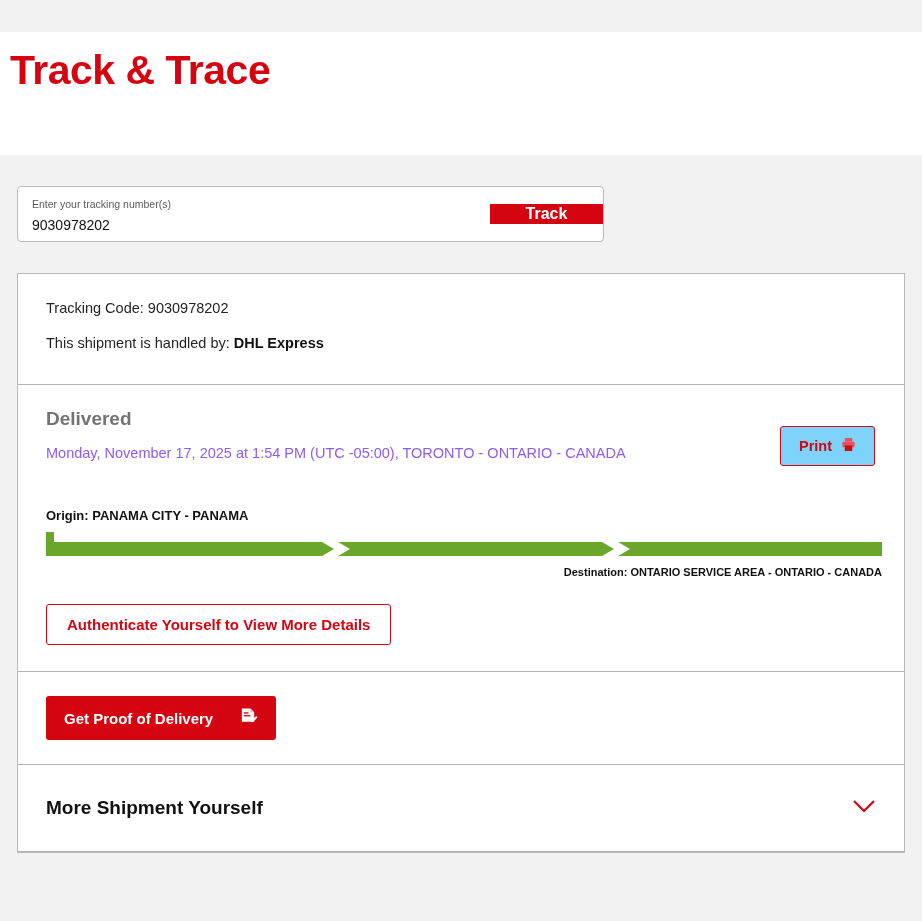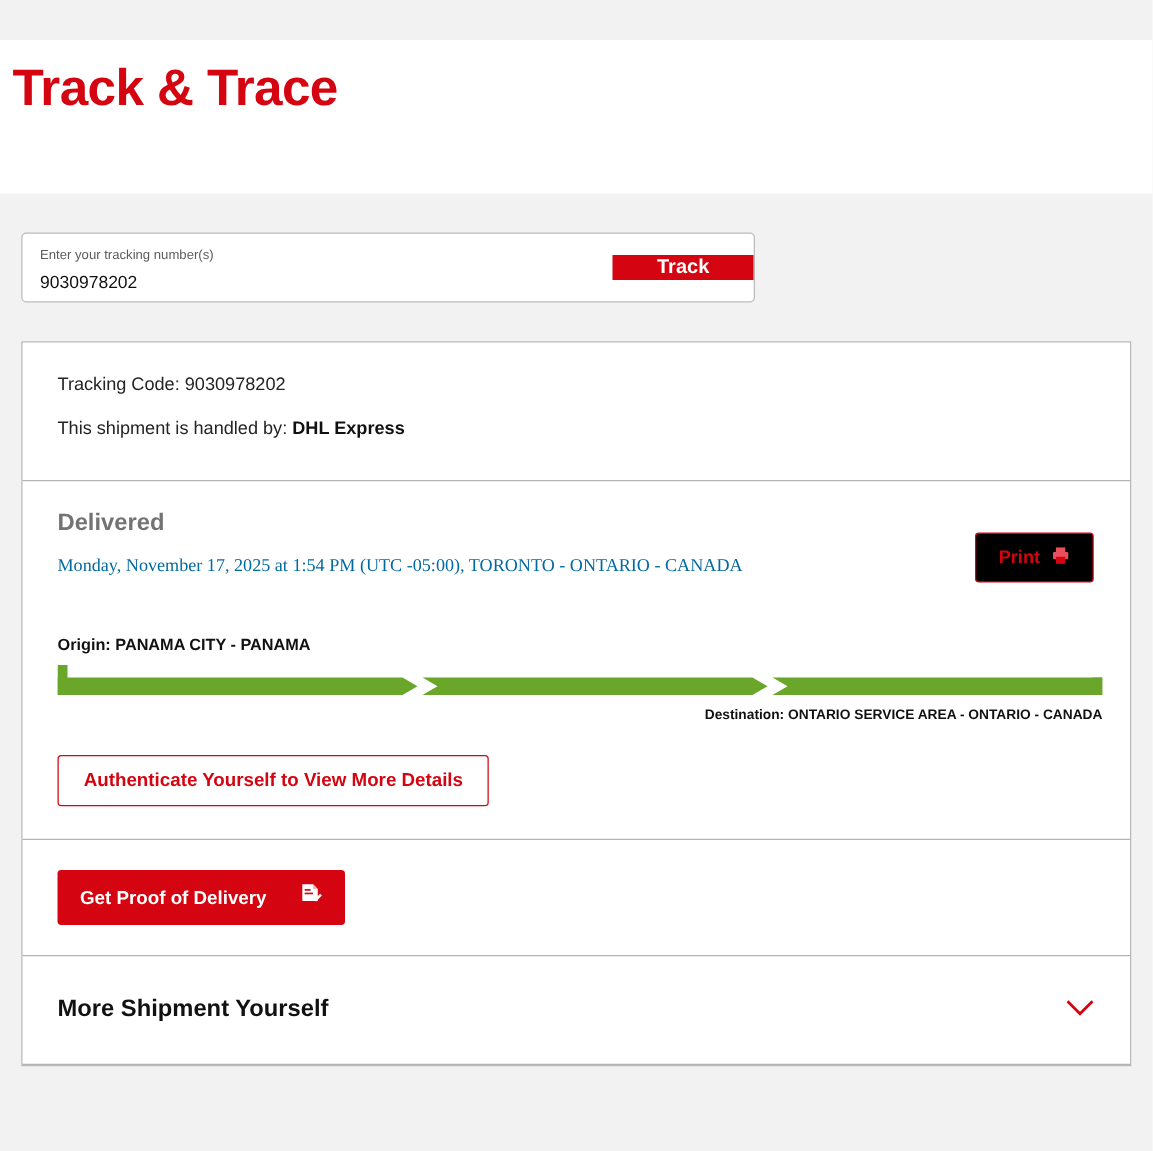--- a/index.html
+++ b/index.html
@@ -132,21 +132,21 @@
     color: #111;
   }
   .print-button {
     position: absolute;
     right: 29px;
     top: 152px;
     width: 95px;
     height: 40px;
     border: 1px solid #d40511;
     border-radius: 3px;
-    background: #000000;
+    background: #7dd3fc;
     color: #d40511;
     font-size: 14.5px;
     font-weight: bold;
     font-family: "Liberation Sans", sans-serif;
     display: flex;
     align-items: center;
     justify-content: center;
     gap: 9px;
     cursor: pointer;
   }
@@ -160,24 +160,23 @@
   }
   .status-title {
     color: #737373;
     font-size: 19px;
     font-weight: bold;
     line-height: 24px;
     margin: 0 0 12px 0;
   }
   .status-datetime {
     font-size: 14.5px;
-    color: #0369a1;
+    color: #8b5cf6;
     line-height: 20px;
     margin-bottom: 37px;
-    font-family: Liberation Serif, serif;
   }
   .origin-label {
     font-size: 13px;
     font-weight: bold;
     color: #111111;
     line-height: 16px;
     margin-bottom: 8px;
     margin-top: 45px;
   }
   .progress-wrap {

